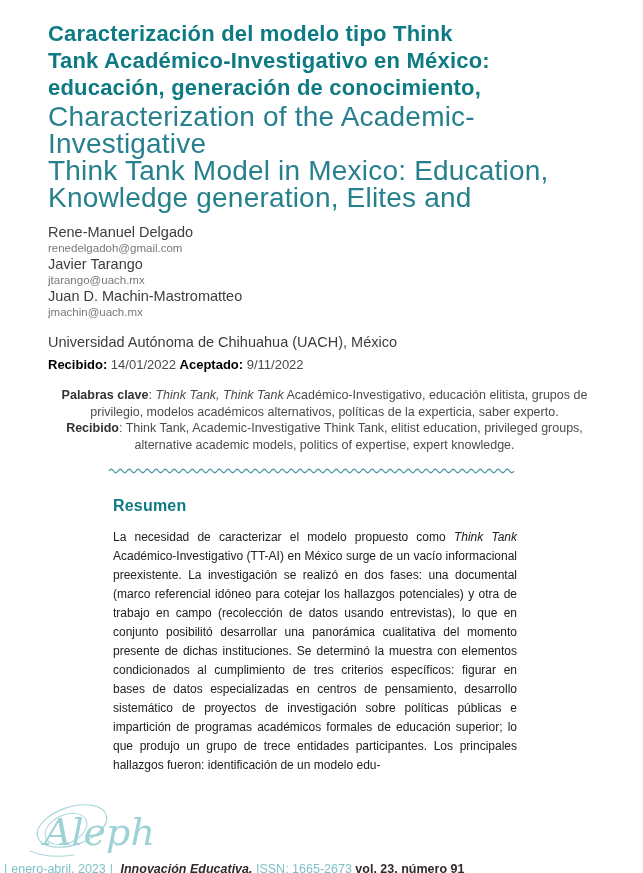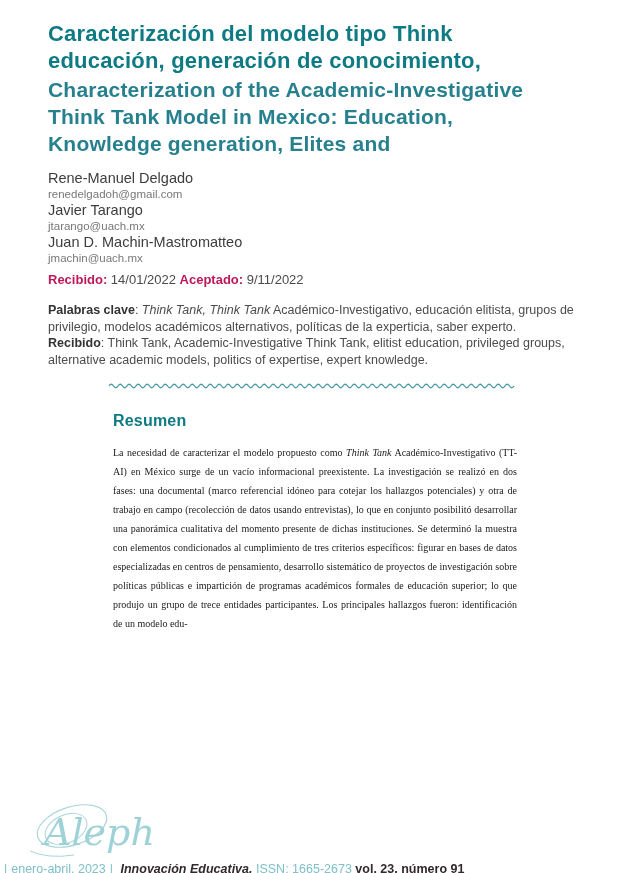--- a/index.html
+++ b/index.html
@@ -22,23 +22,23 @@
   }
   .title-es {
     font-size: 22px;
     line-height: 27px;
     font-weight: bold;
     color: var(--accent_teal);
     letter-spacing: 0.2px;
   }
   .title-en {
     margin-top: 2px;
-    font-size: 21px;
+    font-size: 28px;
     line-height: 27px;
-    font-weight: bold;
+    font-weight: normal;
     color: var(--accent_teal_light);
     letter-spacing: 0.2px;
   }
   .title-line { display: block; }
   .authors { margin-top: 13px; }
   .author-name {
     font-size: 14.5px;
     line-height: 17px;
     color: var(--text_gray);
   }
@@ -52,23 +52,24 @@
     font-size: 14.5px;
     line-height: 18px;
     color: var(--text_gray);
   }
   .dates {
     margin-top: 5px;
     font-size: 13px;
     line-height: 18px;
     color: #4a4a4a;
   }
-  .dates b { color: #be185d; }
+  .dates b { color: #000000; }
   .keywords {
     margin-top: 13px;
+    text-align: center;
     font-size: 12.5px;
     line-height: 16.5px;
     color: #4c4c4c;
   }
   .keywords b { color: #333333; }
   .kw-italic { font-style: italic; }
   .wave-wrap { margin: 13px 0 0 60px; width: 408px; height: 8px; }
   .wave-wrap svg { display: block; }
   .abstract {
     margin-left: 65px;
@@ -76,22 +77,22 @@
   }
   .abstract-heading {
     margin-top: 23px;
     font-size: 16px;
     font-weight: bold;
     color: var(--accent_teal);
     letter-spacing: 0.2px;
   }
   .abstract-text {
     margin-top: 13px;
-    font-family: Liberation Serif, serif;
-    font-size: 10px;
+    font-family: Liberation Sans, sans-serif;
+    font-size: 12px;
     line-height: 19px;
     text-align: justify;
     color: var(--text_dark);
   }
   .abstract-text .bi { font-style: italic; }
   .footer {
     position: absolute;
     left: 0;
     bottom: 6px;
     width: 643px;
@@ -118,38 +119,40 @@
   }
 </style>
 </head>
 <body>
 
 <div class="page">
   <div class="main">
 
     <h1 class="title-es">
       <span class="title-line">Caracterización del modelo tipo Think</span>
+      <span class="title-line">Tank Académico-Investigativo en México:</span>
       <span class="title-line">educación, generación de conocimiento,</span>
     </h1>
 
     <h2 class="title-en">
       <span class="title-line">Characterization of the Academic-Investigative</span>
       <span class="title-line">Think Tank Model in Mexico: Education,</span>
       <span class="title-line">Knowledge generation, Elites and</span>
     </h2>
 
     <div class="authors">
       <div class="author-name">Rene-Manuel Delgado</div>
       <div class="author-email">renedelgadoh@gmail.com</div>
       <div class="author-name">Javier Tarango</div>
       <div class="author-email">jtarango@uach.mx</div>
       <div class="author-name">Juan D. Machin-Mastromatteo</div>
       <div class="author-email">jmachin@uach.mx</div>
     </div>
 
+    <div class="affiliation">Universidad Autónoma de Chihuahua (UACH), México</div>
 
     <div class="dates">
       <b>Recibido:</b><span> 14/01/2022 </span><b>Aceptado:</b><span> 9/11/2022</span>
     </div>
 
     <div class="keywords">
       <p><b>Palabras clave</b><span>: </span><span class="kw-italic">Think Tank, Think Tank</span><span> Académico-Investigativo, educación elitista, grupos de privilegio, modelos académicos alternativos, políticas de la experticia, saber experto.</span></p>
       <p><b>Recibido</b><span>: Think Tank, Academic-Investigative Think Tank, elitist education, privileged groups, alternative academic models, politics of expertise, expert knowledge.</span></p>
     </div>
 

